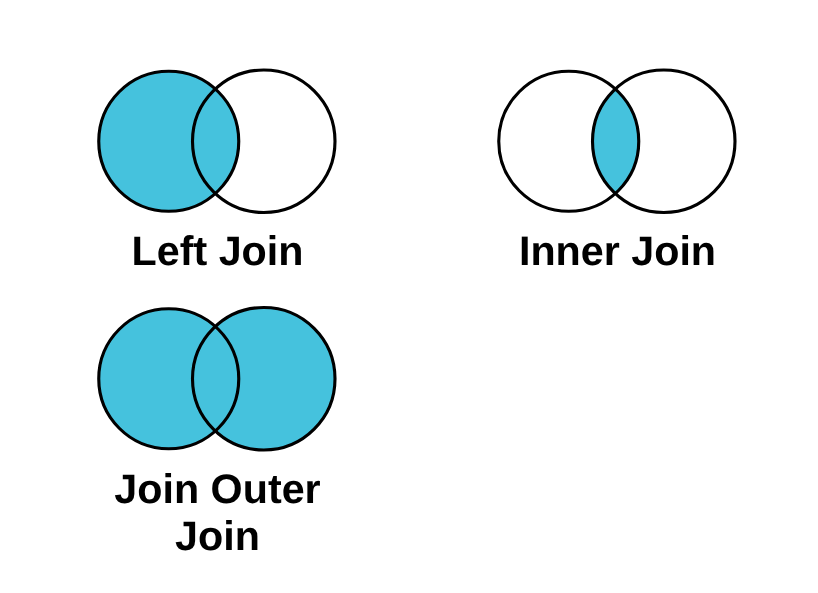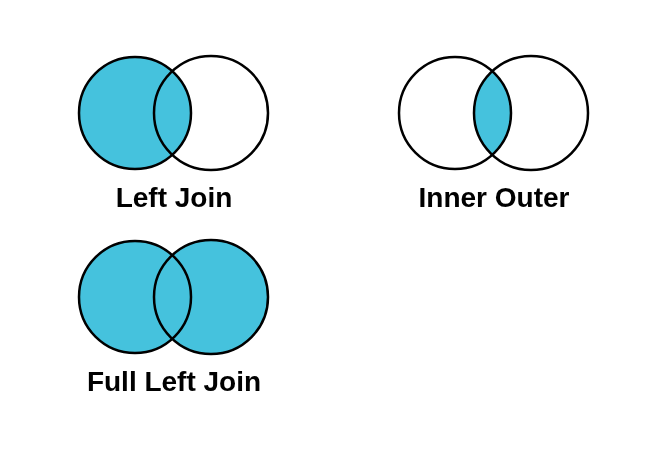--- a/index.html
+++ b/index.html
@@ -25,21 +25,21 @@
   .venn-cell {
     display: flex;
     flex-direction: column;
     align-items: center;
   }
   .venn-svg {
     display: block;
   }
   .venn-label {
     margin-top: 8px;
-    font-size: 28px;
+    font-size: 33px;
     line-height: 1.15;
     font-weight: bold;
     color: #000000;
     text-align: center;
     max-width: 195px;
     letter-spacing: 0px;
   }
   .outline {
     fill: none;
     stroke-width: 2.5;
@@ -74,33 +74,33 @@
           <clipPath id="clip-right-2">
               <circle cx="137" cy="59" r="57"></circle>
             </clipPath>
         </defs>
         <circle cx="61" cy="59" r="56" fill="#ffffff"></circle>
         <circle cx="137" cy="59" r="57" fill="#ffffff"></circle>
         <circle cx="61" cy="59" r="56" clip-path="url(#clip-right-2)" fill="#45C2DD"></circle>
         <circle class="outline" cx="61" cy="59" r="56" stroke="#000000"></circle>
         <circle class="outline" cx="137" cy="59" r="57" stroke="#000000"></circle>
       </svg>
-      <div class="venn-label" style="color: rgb(0, 0, 0);">Inner Outer</div>
+      <div class="venn-label" style="color: rgb(0, 0, 0);">Inner Join</div>
     </div>
 
     <div class="venn-cell">
       <svg class="venn-svg" width="200" height="120" viewBox="0 0 200 120" xmlns="http://www.w3.org/2000/svg">
         <defs>
           <clipPath id="clip-right-3">
               <circle cx="137" cy="59" r="57"></circle>
             </clipPath>
         </defs>
         <circle cx="61" cy="59" r="56" fill="#45C2DD"></circle>
         <circle cx="137" cy="59" r="57" fill="#45C2DD"></circle>
         <circle cx="61" cy="59" r="56" clip-path="url(#clip-right-3)" fill="#45C2DD"></circle>
         <circle class="outline" cx="61" cy="59" r="56" stroke="#000000"></circle>
         <circle class="outline" cx="137" cy="59" r="57" stroke="#000000"></circle>
       </svg>
-      <div class="venn-label" style="color: rgb(0, 0, 0);">Full Left Join</div>
+      <div class="venn-label" style="color: rgb(0, 0, 0);">Join Outer Join</div>
     </div>
 
   </div>
 </div>
 
 </body></html>

